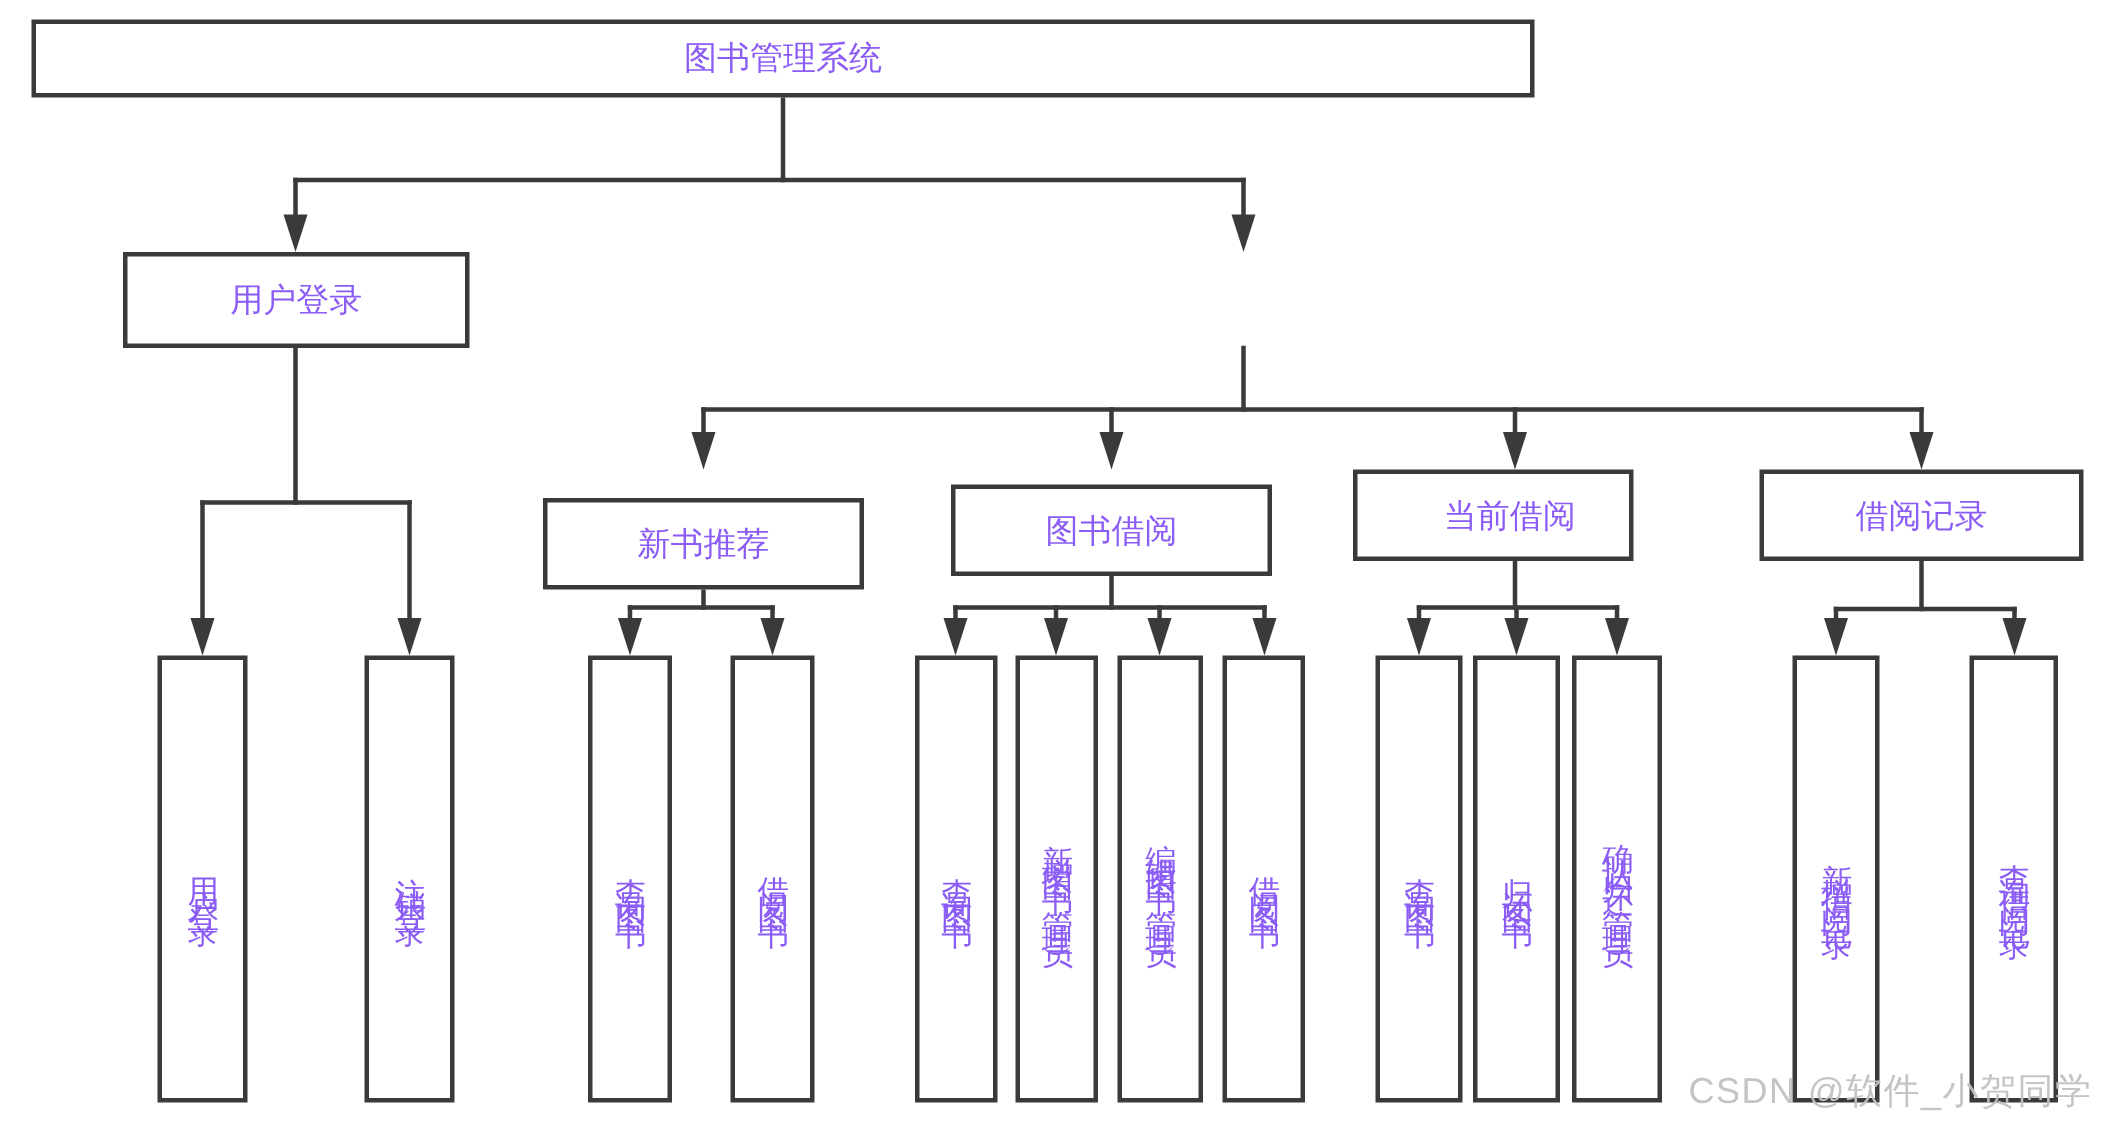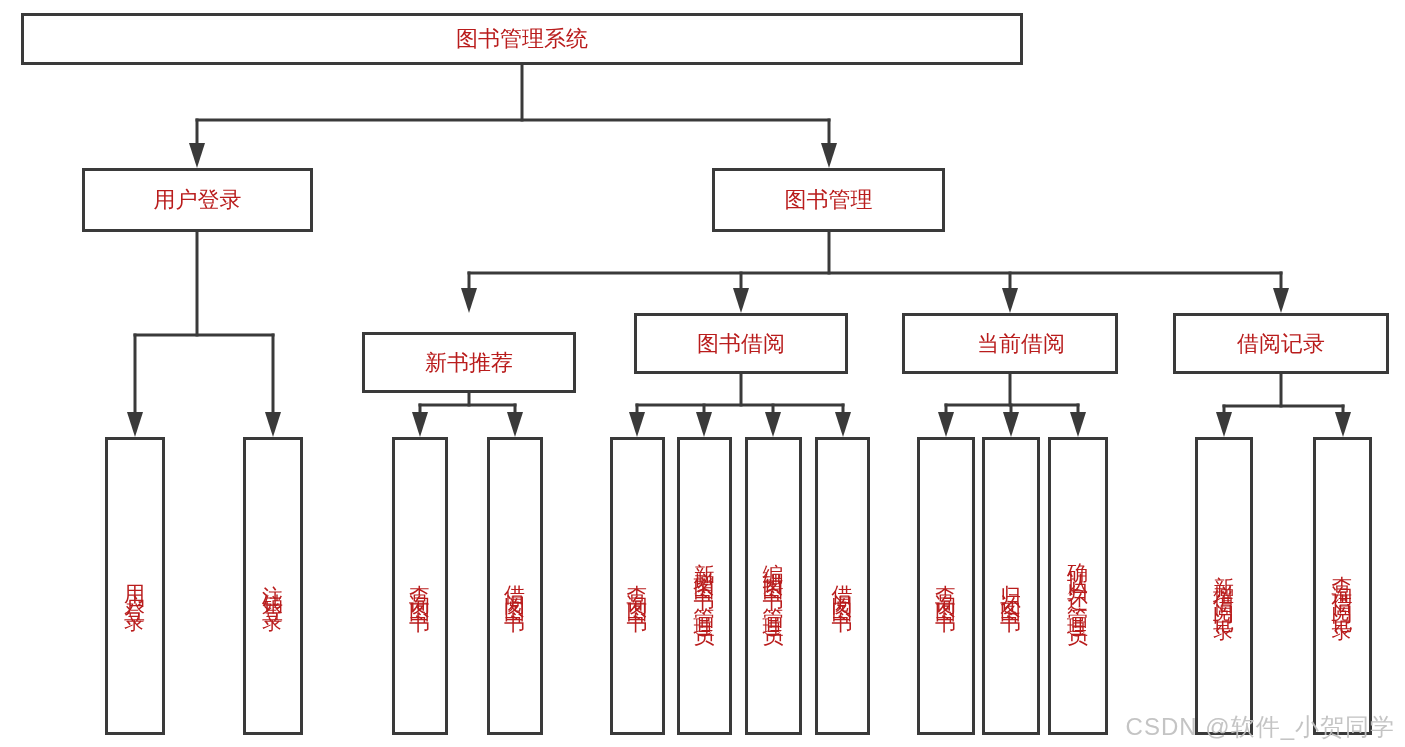--- a/index.html
+++ b/index.html
@@ -19,21 +19,21 @@
   .box {
     position: absolute;
     box-sizing: border-box;
     border: 3px solid #3a3a3a;
     background: #ffffff;
     display: flex;
     align-items: center;
     justify-content: center;
   }
   .box .label {
-    color: #b91c1c;
+    color: #8b5cf6;
     font-size: 22px;
     white-space: nowrap;
     text-align: center;
   }
   .box.v .label {
     writing-mode: vertical-rl;
     line-height: 1;
     font-size: 21px;
     letter-spacing: 9px;
     white-space: normal;
@@ -124,31 +124,28 @@
     </g>
   </svg>
 
   <div class="box h" style="left:21px; top:13px; width:1002px; height:52px;">
     <span class="label">图书管理系统</span>
   </div>
 
   <div class="box h" style="left:82px; top:168px; width:231px; height:64px;">
     <span class="label">用户登录</span>
   </div>
-  <div class="box h" style="left:712px; top:168px; width:233px; height:64px;">
-    <span class="label">图书管理</span>
-  </div>
 
   <div class="box h" style="left:362px; top:332px; width:214px; height:61px;">
     <span class="label">新书推荐</span>
   </div>
-  <div class="box h" style="left:634px; top:313px; width:214px; height:61px;">
+  <div class="box h" style="left:634px; top:323px; width:214px; height:61px;">
     <span class="label">图书借阅</span>
   </div>
-  <div class="box h" style="left:902px; top:313px; width:216px; height:61px;padding-left:22px;">
+  <div class="box h" style="left:902px; top:313px; width:187px; height:61px;padding-left:22px;">
     <span class="label">当前借阅</span>
   </div>
   <div class="box h" style="left:1173px; top:313px; width:216px; height:61px;">
     <span class="label">借阅记录</span>
   </div>
 
   <div class="box v" style="left:105px; top:437px; width:60px; height:298px;">
     <span class="label">用户登录</span>
   </div>
   <div class="box v" style="left:243px; top:437px; width:60px; height:298px;">

